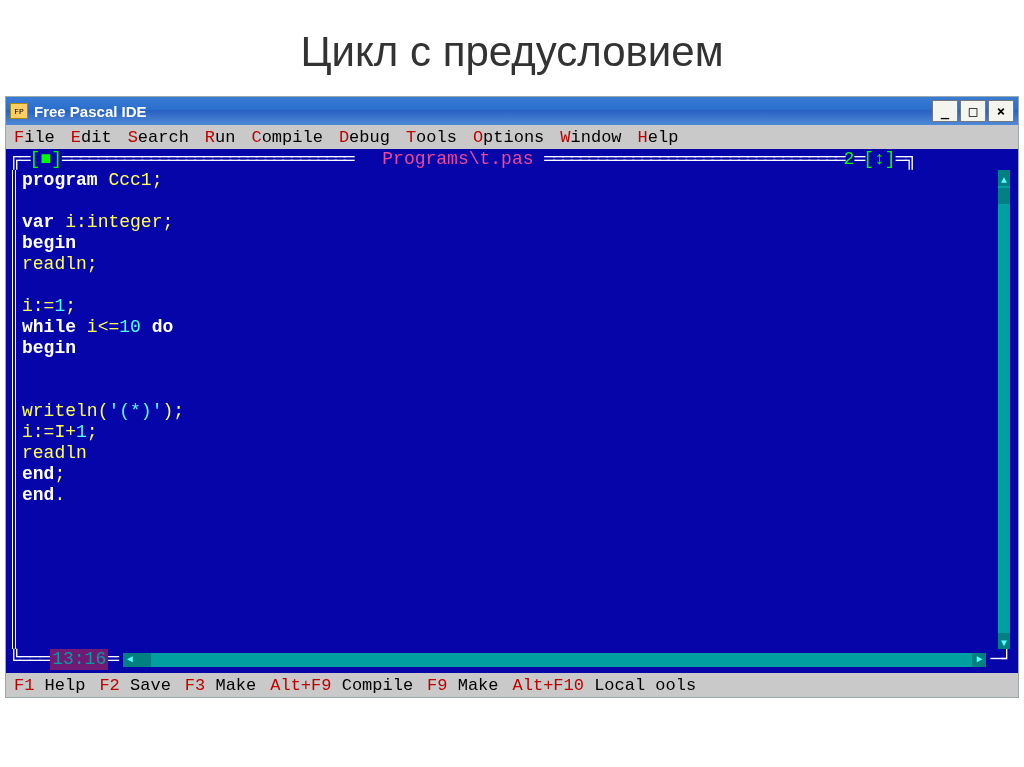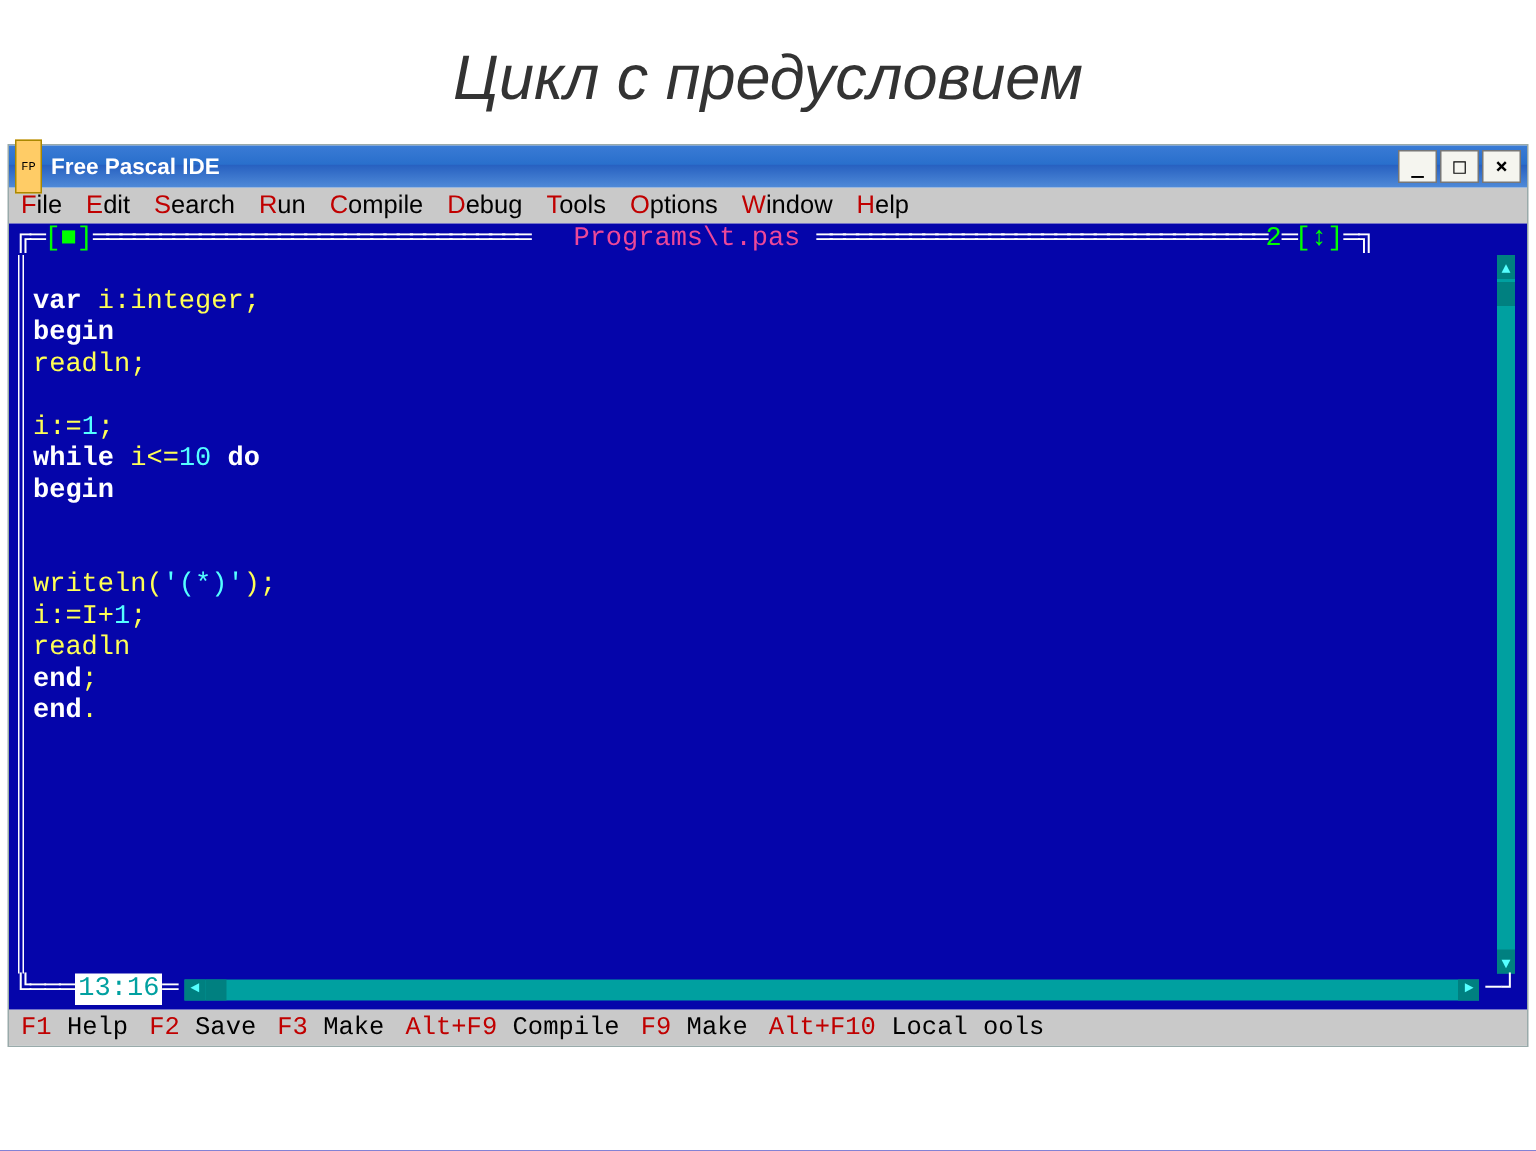--- a/index.html
+++ b/index.html
@@ -9,37 +9,36 @@
     background: #fff;
     font-family: Arial, sans-serif;
     overflow: hidden;
   }
   .slide-title {
     text-align: center;
     font-size: 42px;
     font-weight: 400;
     color: #333;
     padding: 28px 0 20px 0;
-    font-style: italic;
   }
   .app-window {
     margin: 0 5px;
     border: 1px solid #9aa;
   }
   .titlebar {
     height: 28px;
     background: linear-gradient(to bottom, #3a7bd5 0%, #296fcc 45%, #2760c0 46%, #4f8ad8 100%);
     display: flex;
     align-items: center;
     padding: 0 4px;
     position: relative;
   }
   .titlebar-icon {
     width: 18px;
-    height: 36px;
+    height: 16px;
     background: #ffcc66;
     border: 1px solid #aa8800;
     margin-right: 6px;
     font-size: 8px;
     display: flex;
     align-items: center;
     justify-content: center;
     color: #000;
     font-family: Liberation Mono, monospace;
   }
@@ -65,21 +64,21 @@
     font-size: 14px;
     font-weight: bold;
     cursor: pointer;
   }
   .menubar {
     height: 24px;
     background: #c9c9c9;
     display: flex;
     align-items: center;
     padding: 0 8px;
-    font-family: Liberation Sans, sans-serif;
+    font-family: Liberation Mono, monospace;
     font-size: 17px;
     gap: 16px;
   }
   .menu-item {
     color: #000;
     cursor: pointer;
   }
   .menu-item .hotkey {
     color: #c00000;
   }
@@ -186,21 +185,21 @@
     left: 0;
     right: 0;
     bottom: 3px;
     height: 21px;
     display: flex;
     align-items: center;
     color: #fff;
   }
   .frame-bottom .pos-info {
     color: #00a0a0;
-    background: #ffffff;
+    background: #701a75;
     padding: 0 2px;
   }
   .h-scroll {
     flex: 1;
     height: 14px;
     background: #00a0a0;
     position: relative;
     margin: 0 4px;
   }
   .h-scroll .thumb {
@@ -274,20 +273,21 @@
 
   <div class="tui-area">
     <div class="tui-frame">
       <div class="frame-top">
         <span class="dbl-line" style="color:#fff">╔═</span><span style="color:#00ff00">[■]</span><span class="dbl" style="color:#fff">═════════════════════════════════</span><span style="color:#fff"> </span><span class="title-seg">Programs\t.pas</span><span style="color:#fff"> </span><span class="dbl" style="color:#fff">══════════════════════════════════</span><span style="color:#00ff00">2</span><span class="dbl" style="color:#fff">═</span><span style="color:#00ff00">[↕]</span><span class="dbl-line" style="color:#fff">═╗</span>
       </div>
 
       <div class="frame-side-left"></div>
 
       <div class="editor-body" id="editor-body">
+          <div class="code-line"><span class="kw">program</span><span class="plain"> </span><span class="ident">Ccc1</span><span class="sym">;</span></div>
           <div class="code-line">&nbsp;</div>
           <div class="code-line"><span class="kw">var</span><span class="plain"> </span><span class="ident">i</span><span class="sym">:</span><span class="ident">integer</span><span class="sym">;</span></div>
           <div class="code-line"><span class="kw">begin</span></div>
           <div class="code-line"><span class="ident">readln</span><span class="sym">;</span></div>
           <div class="code-line">&nbsp;</div>
           <div class="code-line"><span class="ident">i</span><span class="sym">:=</span><span class="num">1</span><span class="sym">;</span></div>
           <div class="code-line"><span class="kw">while</span><span class="plain"> </span><span class="ident">i</span><span class="sym">&lt;=</span><span class="num">10</span><span class="plain"> </span><span class="kw">do</span></div>
           <div class="code-line"><span class="kw">begin</span></div>
           <div class="code-line">&nbsp;</div>
           <div class="code-line">&nbsp;</div>

